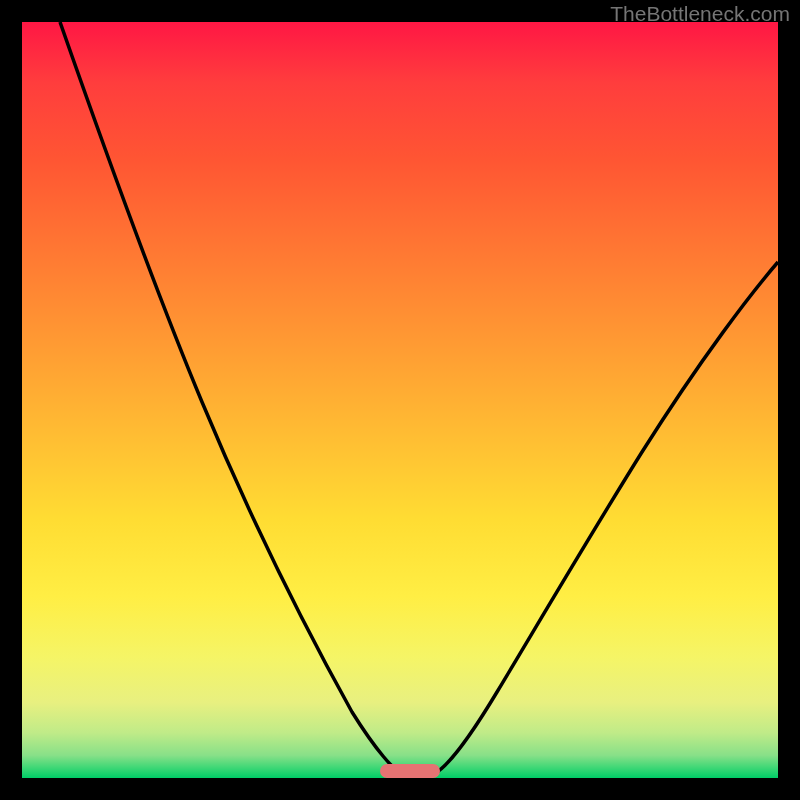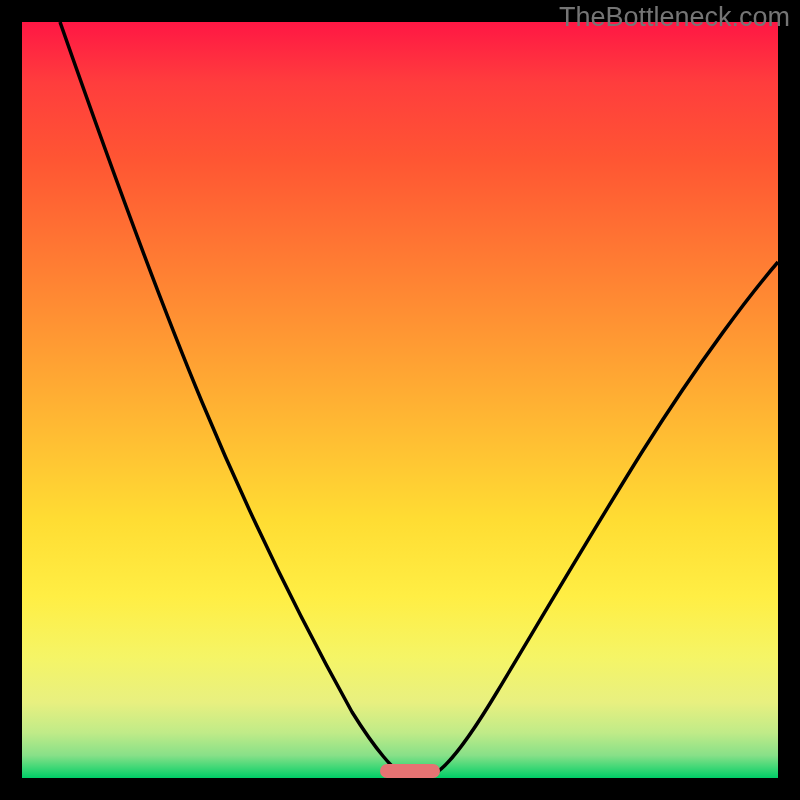--- a/index.html
+++ b/index.html
@@ -37,21 +37,21 @@
       #88e088 97%,
       #44d877 98.5%,
       #00cc66 100%
     );
   }
   .watermark {
     position: absolute;
     top: 2px;
     right: 10px;
     color: #757575;
-    font-size: 27px;
+    font-size: 21px;
     font-weight: 500;
     z-index: 10;
   }
   svg.curve {
     position: absolute;
     left: 0;
     top: 0;
     width: 756px;
     height: 756px;
   }

